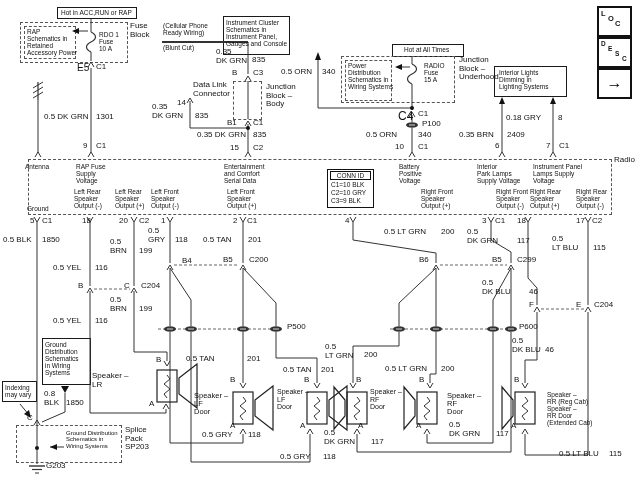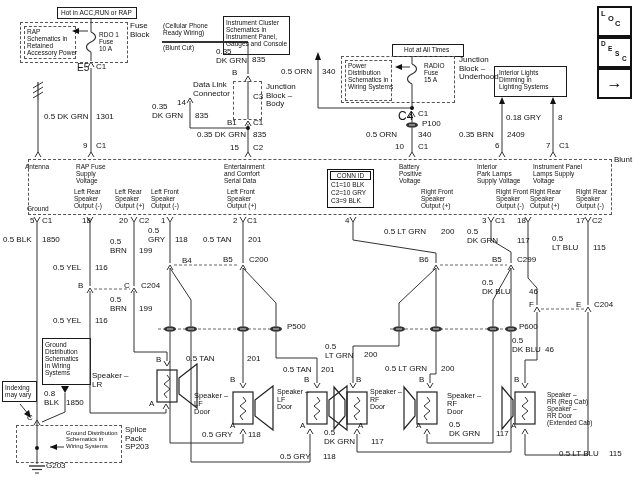--- a/index.html
+++ b/index.html
@@ -228,21 +228,21 @@
     <div class="t" style="left: 96px; top: 113px; font-size: 8px;">1301</div>
     <div class="t" style="left: 83px; top: 142px; font-size: 8px;">9</div>
     <div class="t" style="left: 96px; top: 142px; font-size: 8px;">C1</div>
     <div class="t" style="left: 163px; top: 22px; font-size: 6.5px;">(Cellular Phone
 Ready Wiring)</div>
     <div class="t" style="left: 163px; top: 44px; font-size: 6.5px;">(Blunt Cut)</div>
     <div class="t" style="left: 216px; top: 48px; font-size: 8px;">0.35
 DK GRN</div>
     <div class="t" style="left: 252px; top: 56px; font-size: 8px;">835</div>
     <div class="t" style="left: 232px; top: 69px; font-size: 8px;">B</div>
-    <div class="t" style="left: 253px; top: 69px; font-size: 8px; margin-top: 24px;">C3</div>
+    <div class="t" style="left: 253px; top: 69px; font-size: 8px;">C3</div>
     <div class="t" style="left: 266px; top: 83px; font-size: 8px;">Junction
 Block –
 Body</div>
     <div class="t" style="left: 227px; top: 119px; font-size: 8px;">B1</div>
     <div class="t" style="left: 253px; top: 119px; font-size: 8px;">C1</div>
     <div class="t" style="left: 193px; top: 81px; font-size: 8px;">Data Link
 Connector</div>
     <div class="t" style="left: 177px; top: 99px; font-size: 8px;">14</div>
     <div class="t" style="left: 152px; top: 103px; font-size: 8px;">0.35
 DK GRN</div>
@@ -278,21 +278,21 @@
     <div class="t" style="left: 499px; top: 69px; font-size: 6.5px;">Interior Lights
 Dimming in
 Lighting Systems</div>
     <div class="t" style="left: 506px; top: 114px; font-size: 8px;">0.18 GRY</div>
     <div class="t" style="left: 558px; top: 114px; font-size: 8px;">8</div>
     <div class="t" style="left: 459px; top: 131px; font-size: 8px;">0.35 BRN</div>
     <div class="t" style="left: 507px; top: 131px; font-size: 8px;">2409</div>
     <div class="t" style="left: 495px; top: 142px; font-size: 8px;">6</div>
     <div class="t" style="left: 546px; top: 142px; font-size: 8px;">7</div>
     <div class="t" style="left: 559px; top: 142px; font-size: 8px;">C1</div>
-    <div class="t" style="left: 614px; top: 156px; font-size: 8px;">Blunt</div>
+    <div class="t" style="left: 614px; top: 156px; font-size: 8px;">Radio</div>
     <div class="t" style="left: 25px; top: 163px; font-size: 6.5px;">Antenna</div>
     <div class="t" style="left: 76px; top: 163px; font-size: 6.5px;">RAP Fuse
 Supply
 Voltage</div>
     <div class="t" style="left: 224px; top: 163px; font-size: 6.5px;">Entertainment
 and Comfort
 Serial Data</div>
     <div class="t" style="left: 399px; top: 163px; font-size: 6.5px;">Battery
 Positive
 Voltage</div>

